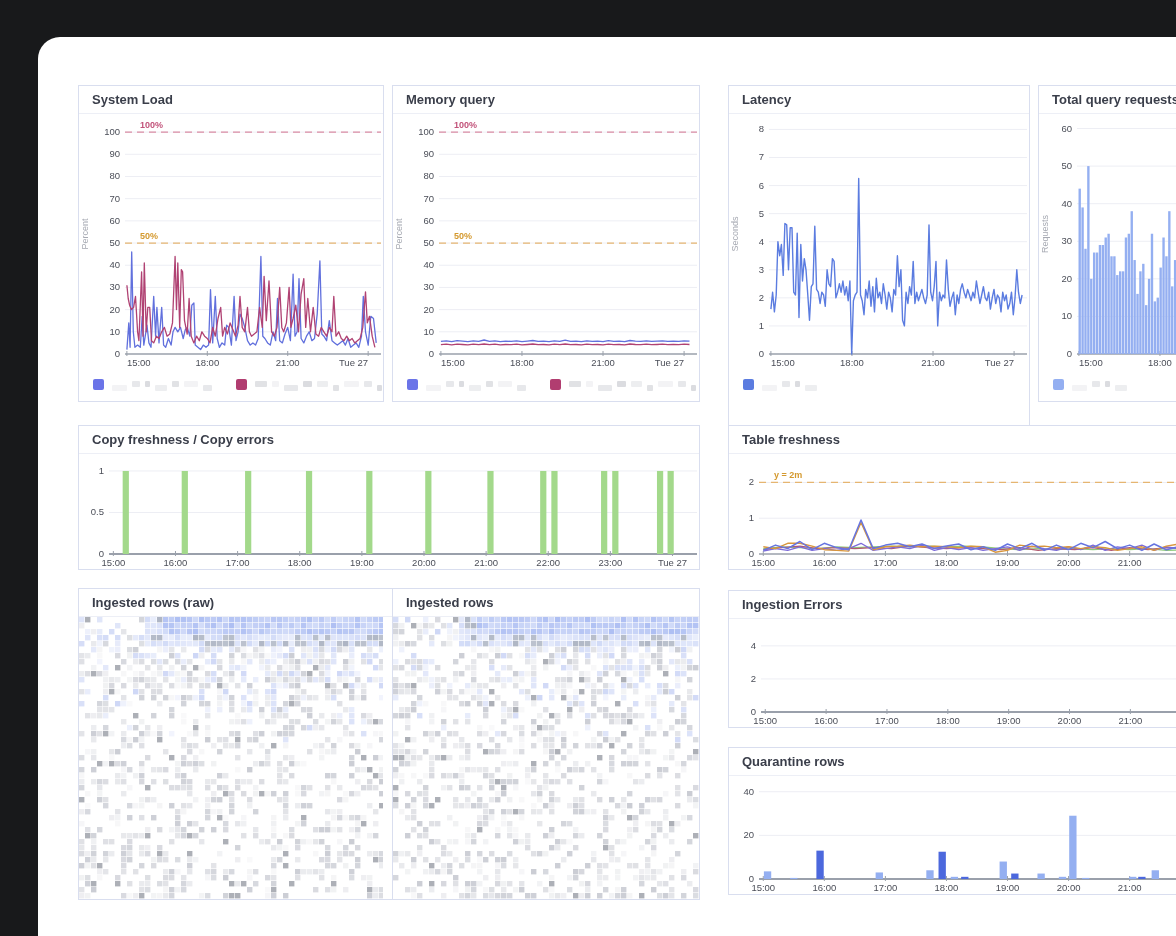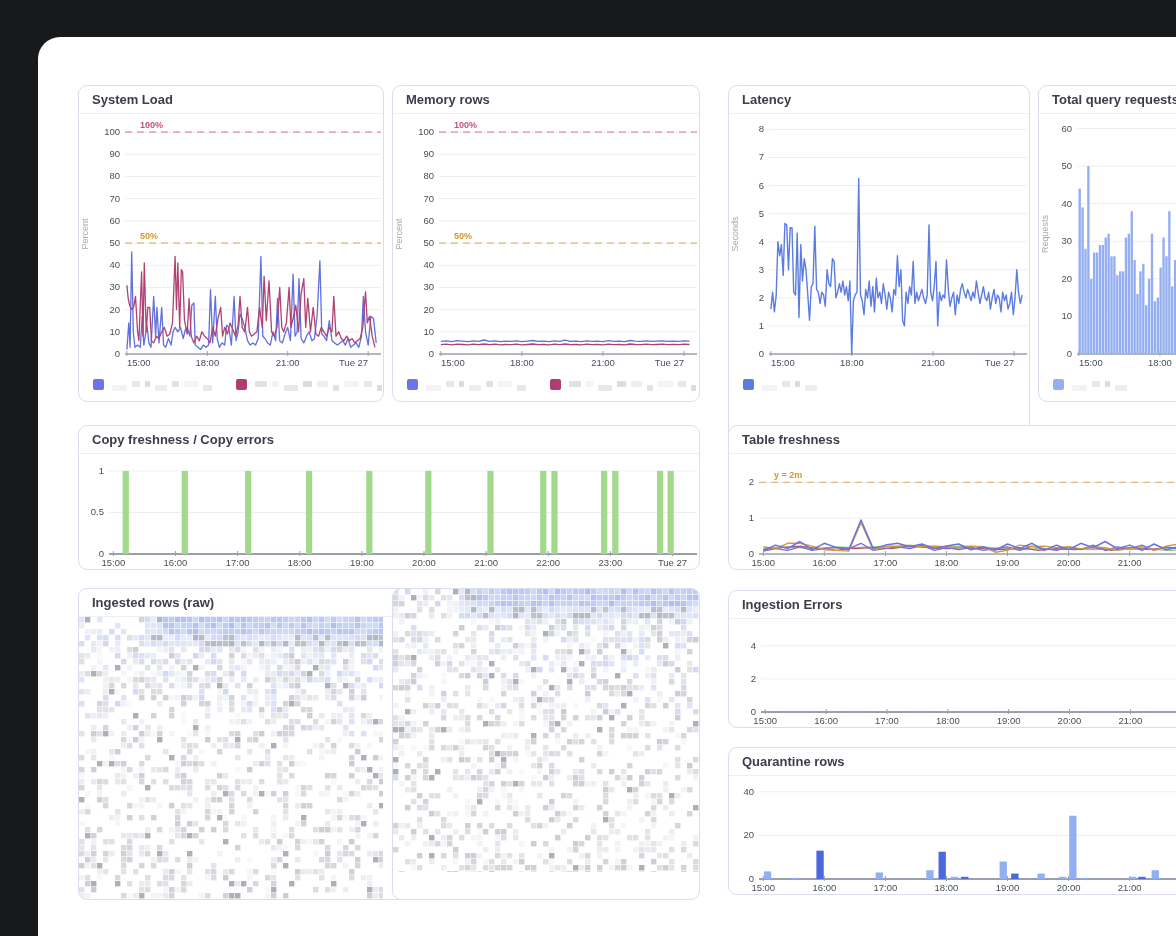--- a/index.html
+++ b/index.html
@@ -1,18 +1,18 @@
 <!DOCTYPE html>
 <html><head>
 <meta charset="utf-8">
 <style>
   html,body{margin:0;padding:0}
   body{width:1176px;height:936px;overflow:hidden;background:#18191b;font-family:"Liberation Sans",sans-serif;position:relative}
   .screen{position:absolute;left:38px;top:37px;width:1138px;height:899px;background:#ffffff;border-radius:22px 0 0 0}
-  .panel{position:absolute;background:#fff;border:1px solid #d9deef;border-radius:9px;box-sizing:border-box;overflow:hidden}
+  .panel{position:absolute;background:#fff;border:1px solid #d9deef;border-radius:0;box-sizing:border-box;overflow:hidden}
   .phead{height:27px;line-height:27px;padding:0 13px;border-bottom:1px solid #edeff6;font-size:13px;font-weight:600;color:#3a3e4a;white-space:nowrap}
   svg.chart{display:block}
   .tk{font-size:9.5px;fill:#4b4e58}
   .yl{font-size:9px;fill:#a6a9b2}
   .rf{font-size:9px;font-weight:700}
   .legend{display:flex;align-items:center;gap:5px;padding:3px 14px;height:22px}
   .sw{width:11px;height:11px;border-radius:2px;display:inline-block;flex:none}
   .sw + .blob{margin-left:3px}
   .blob{display:inline-block;height:6px;border-radius:1px;background:#878c99;flex:none}
   .lgap{width:14px;flex:none}
@@ -80,21 +80,21 @@
         <i class="blob" style="width: 9px; opacity: 0.3;"></i>
         <i class="blob" style="width: 11px; opacity: 0.15;"></i>
         <i class="blob" style="width: 6px; opacity: 0.25; margin-top: 7px;"></i>
         <i class="blob" style="width: 15px; opacity: 0.1;"></i>
         <i class="blob" style="width: 8px; opacity: 0.2;"></i>
         <i class="blob" style="width: 5px; opacity: 0.3; margin-top: 7px;"></i>
       </div>
   </div>
 
   <div class="panel" style="left:354px;top:48px;width:308px;height:317px">
-    <div class="phead">Memory rows</div>
+    <div class="phead">Memory query</div>
     <svg class="chart" width="306" height="256">
         <text x="41" y="243" text-anchor="end" class="tk">0</text>
         <line x1="46" y1="217.80952380952382" x2="304" y2="217.80952380952382" stroke="#edeef4" stroke-width="1"></line>
         <text x="41" y="220.80952380952382" text-anchor="end" class="tk">10</text>
         <line x1="46" y1="195.61904761904762" x2="304" y2="195.61904761904762" stroke="#edeef4" stroke-width="1"></line>
         <text x="41" y="198.61904761904762" text-anchor="end" class="tk">20</text>
         <line x1="46" y1="173.42857142857144" x2="304" y2="173.42857142857144" stroke="#edeef4" stroke-width="1"></line>
         <text x="41" y="176.42857142857144" text-anchor="end" class="tk">30</text>
         <line x1="46" y1="151.23809523809524" x2="304" y2="151.23809523809524" stroke="#edeef4" stroke-width="1"></line>
         <text x="41" y="154.23809523809524" text-anchor="end" class="tk">40</text>
@@ -1494,20 +1494,21 @@
         <rect x="186" y="282" width="5.4" height="5.4" fill="#8b90a0" opacity="0.45"></rect>
         <rect x="198" y="282" width="5.4" height="5.4" fill="#8b90a0" opacity="0.11"></rect>
         <rect x="204" y="282" width="5.4" height="5.4" fill="#8b90a0" opacity="0.21"></rect>
         <rect x="228" y="282" width="5.4" height="5.4" fill="#8b90a0" opacity="0.22"></rect>
         <rect x="240" y="282" width="5.4" height="5.4" fill="#8b90a0" opacity="0.42"></rect>
         <rect x="276" y="282" width="5.4" height="5.4" fill="#8b90a0" opacity="0.32"></rect>
       </svg>
   </div>
 
   <div class="panel" style="left:354px;top:551px;width:308px;height:312px">
+    <div class="phead">Ingested rows</div>
     <svg class="chart" width="306" height="283">
         <rect x="0" y="0" width="5.4" height="5.4" fill="#aebdf0" opacity="0.52"></rect>
         <rect x="12" y="0" width="5.4" height="5.4" fill="#aebdf0" opacity="0.58"></rect>
         <rect x="30" y="0" width="5.4" height="5.4" fill="#aebdf0" opacity="0.23"></rect>
         <rect x="42" y="0" width="5.4" height="5.4" fill="#8b90a0" opacity="0.33"></rect>
         <rect x="60" y="0" width="5.4" height="5.4" fill="#6a6f7c" opacity="0.55"></rect>
         <rect x="66" y="0" width="5.4" height="5.4" fill="#b9c7f3" opacity="0.39"></rect>
         <rect x="72" y="0" width="5.4" height="5.4" fill="#9aa3b5" opacity="0.77"></rect>
         <rect x="78" y="0" width="5.4" height="5.4" fill="#b9c7f3" opacity="0.54"></rect>
         <rect x="84" y="0" width="5.4" height="5.4" fill="#a9bbf2" opacity="0.71"></rect>

